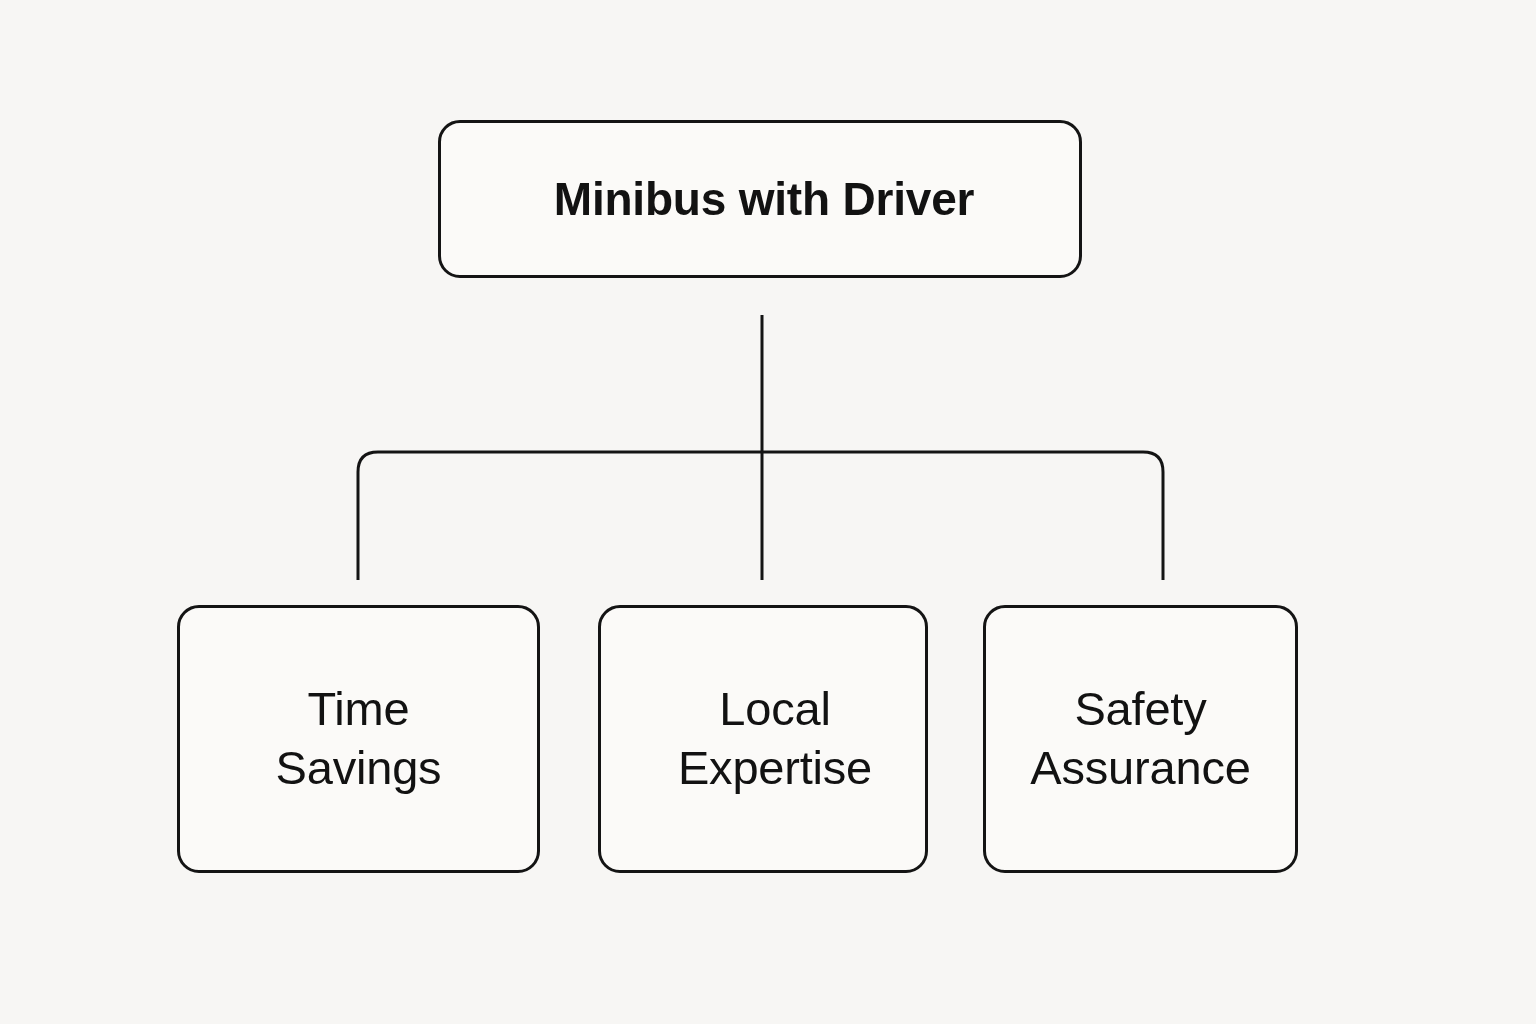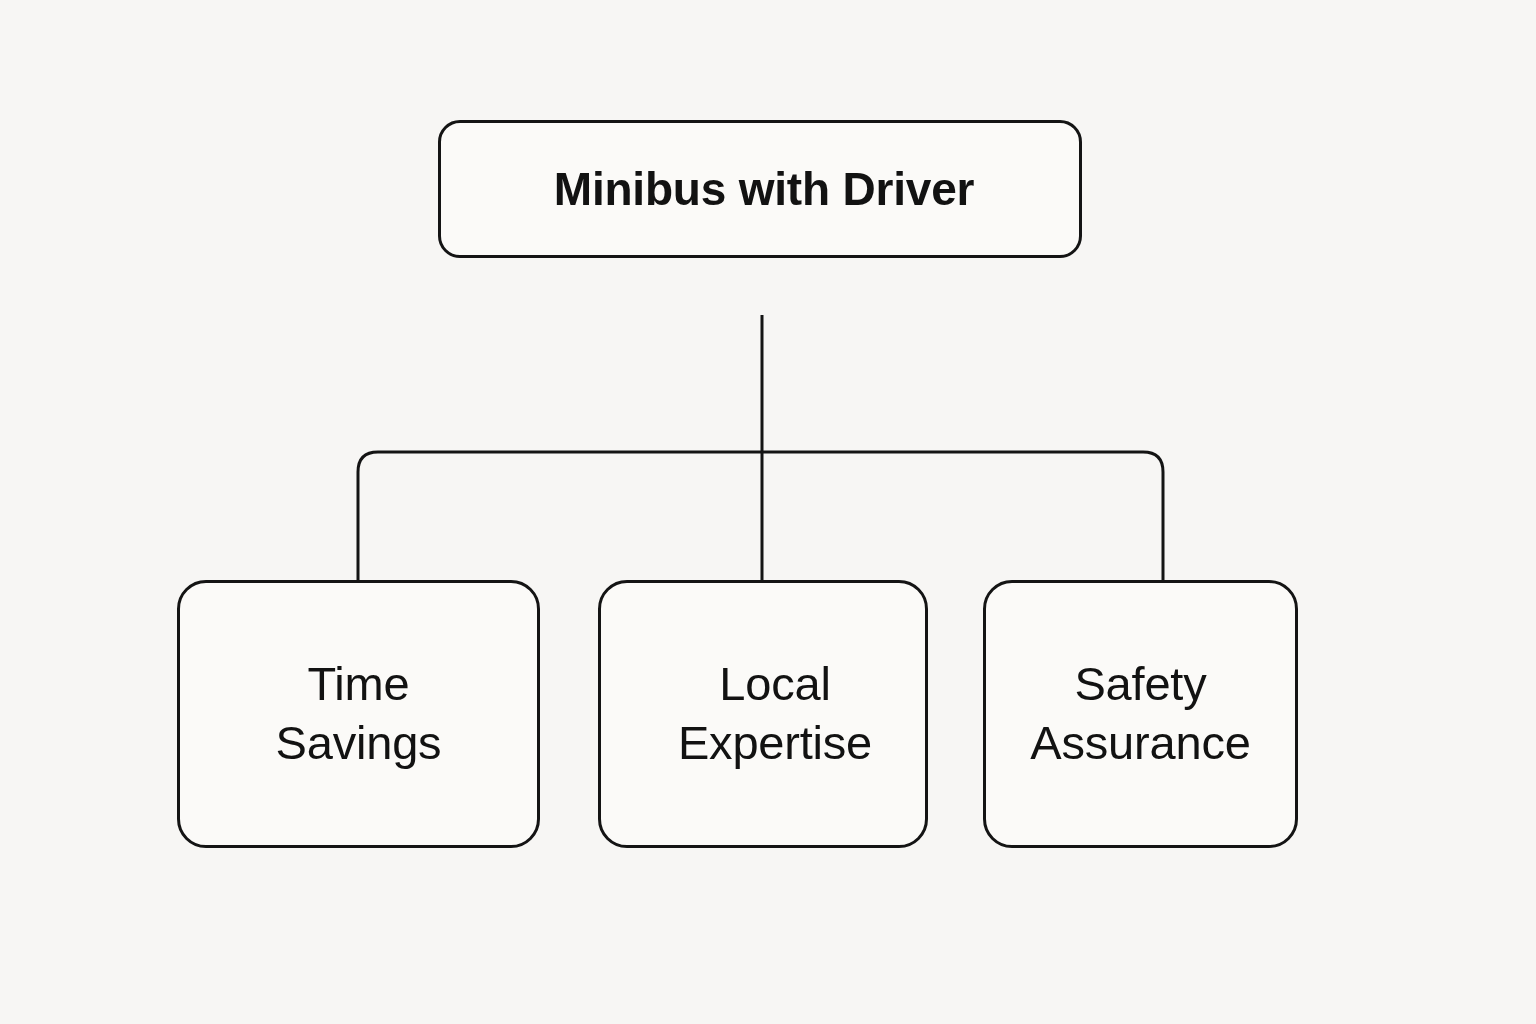--- a/index.html
+++ b/index.html
@@ -50,34 +50,33 @@
     color: #121212;
     letter-spacing: -0.2px;
     white-space: pre-line;
   }
 
   
   #node-root {
     left: 438px;
     top: 120px;
     width: 644px;
-    height: 138px;
+    height: 158px;
     padding-left: 8px;
   }
   #node-root .node-label {
     font-size: 46px;
     font-weight: 700;
     line-height: 1.1;
   }
 
   
   .node-child {
-    top: 580px;
+    top: 605px;
     height: 268px;
-    border-radius: 29px;
   }
   .node-child .node-label {
     font-size: 47px;
     font-weight: 400;
     line-height: 1.25;
   }
 
   #node-child-0 { left: 177px;  width: 363px; }
   #node-child-1 { left: 598px;  width: 330px; padding-left: 24px; }
   #node-child-2 { left: 983px;  width: 315px; }

